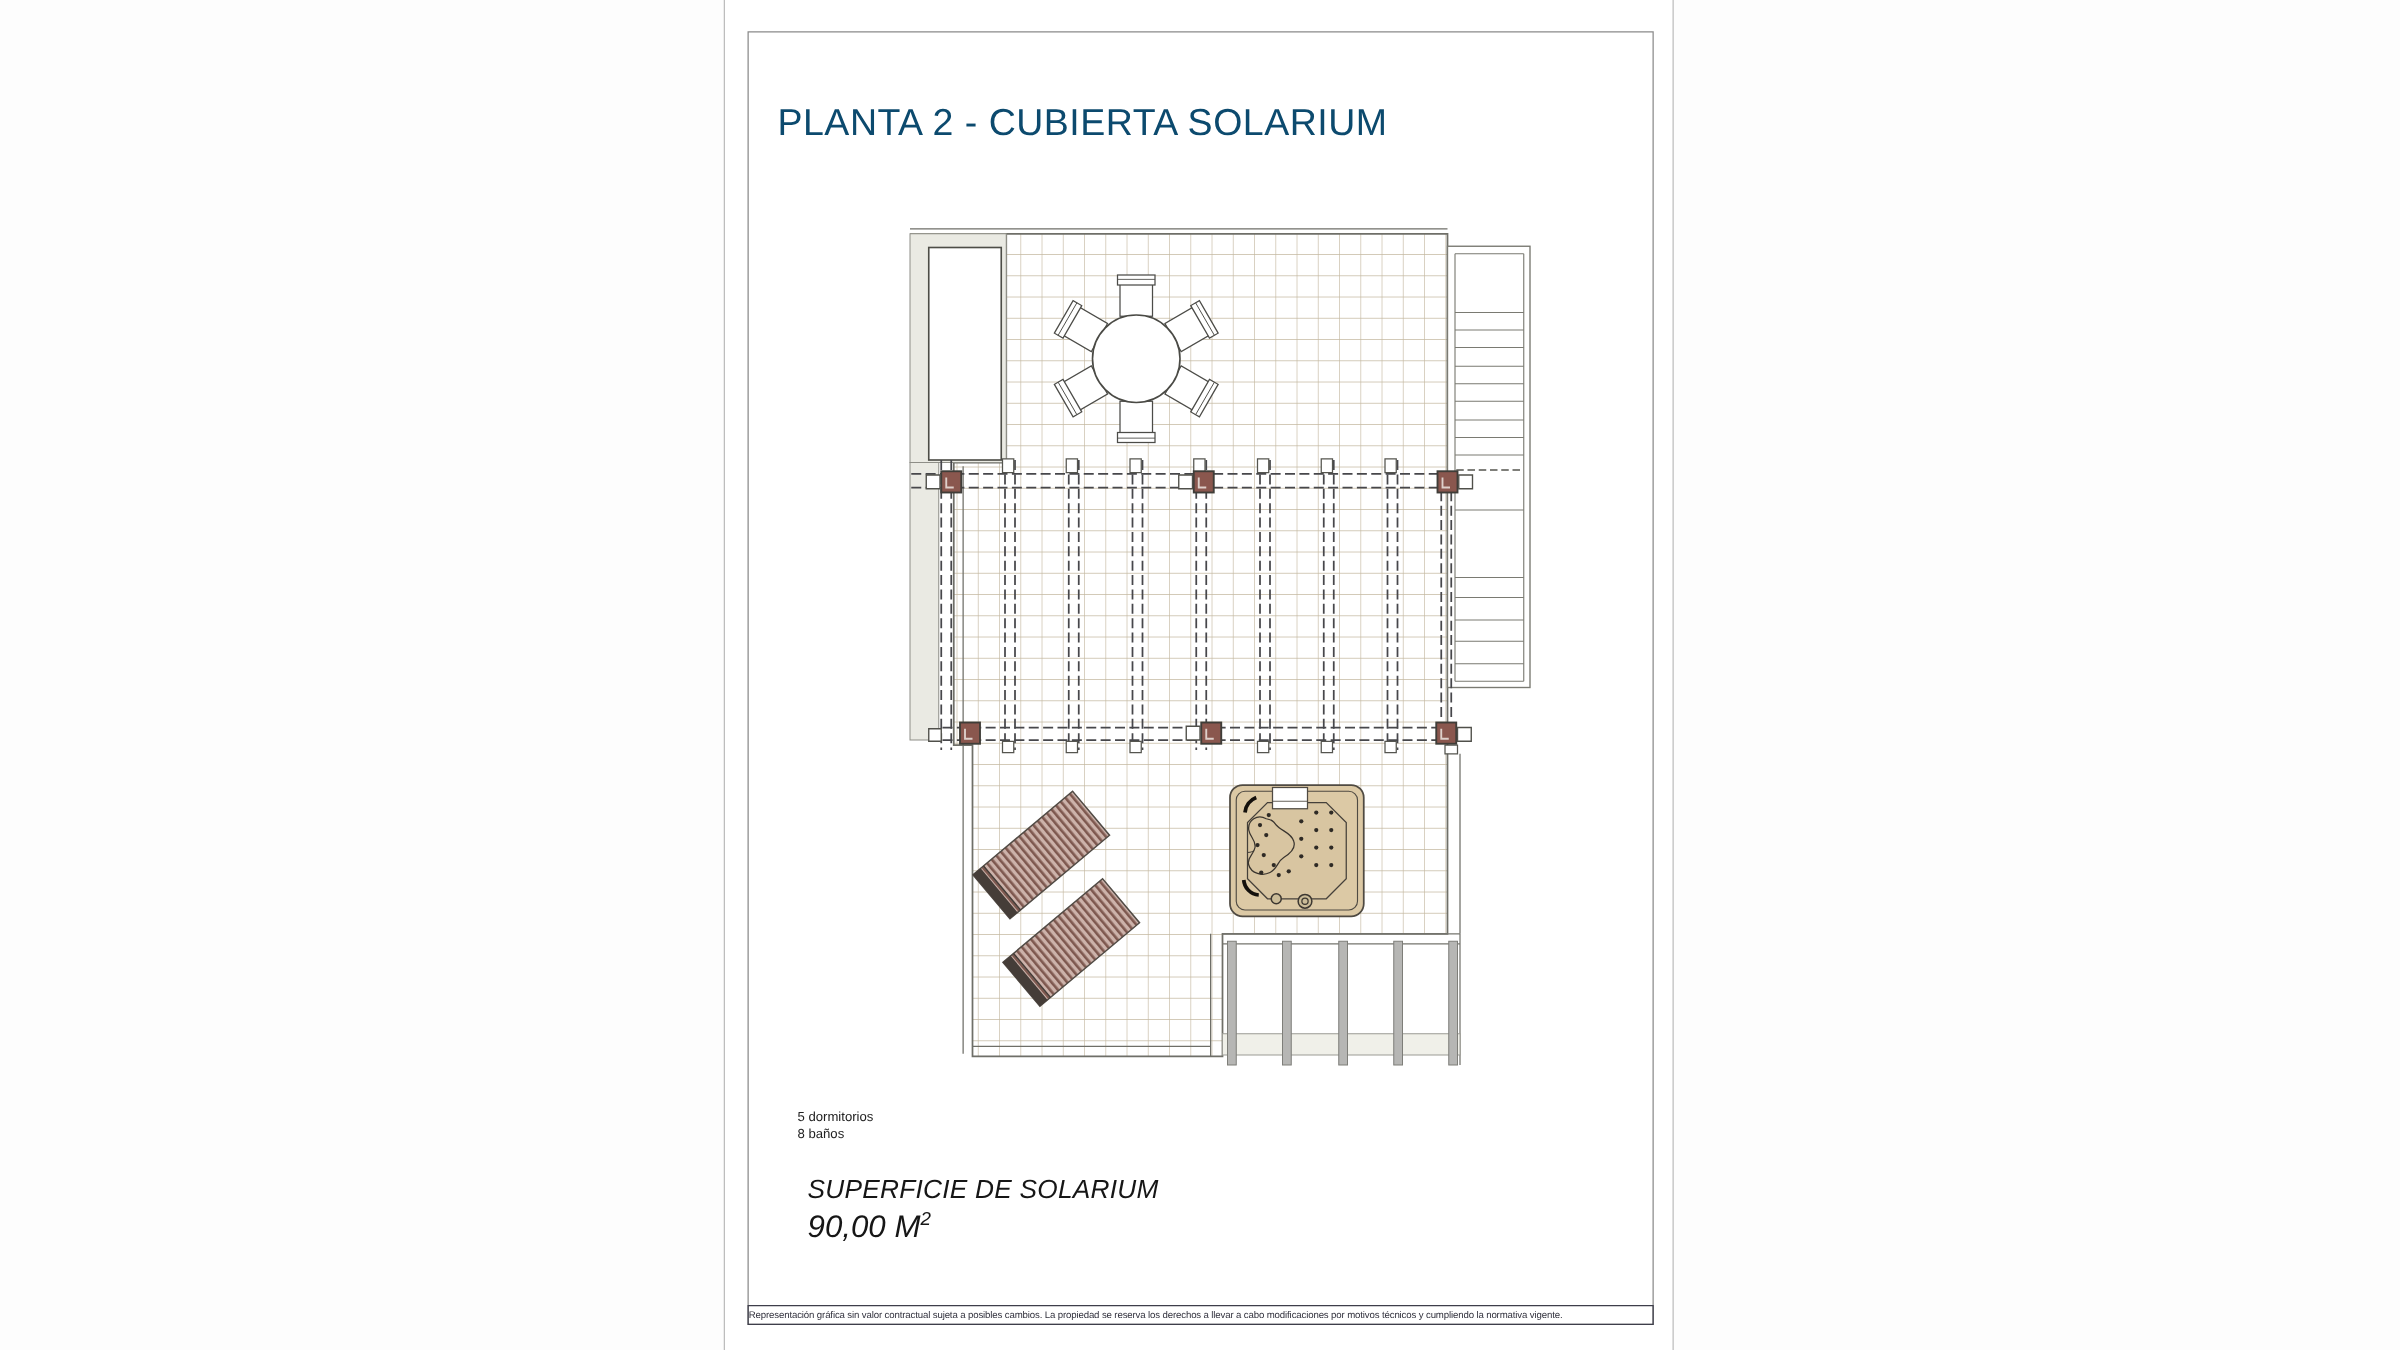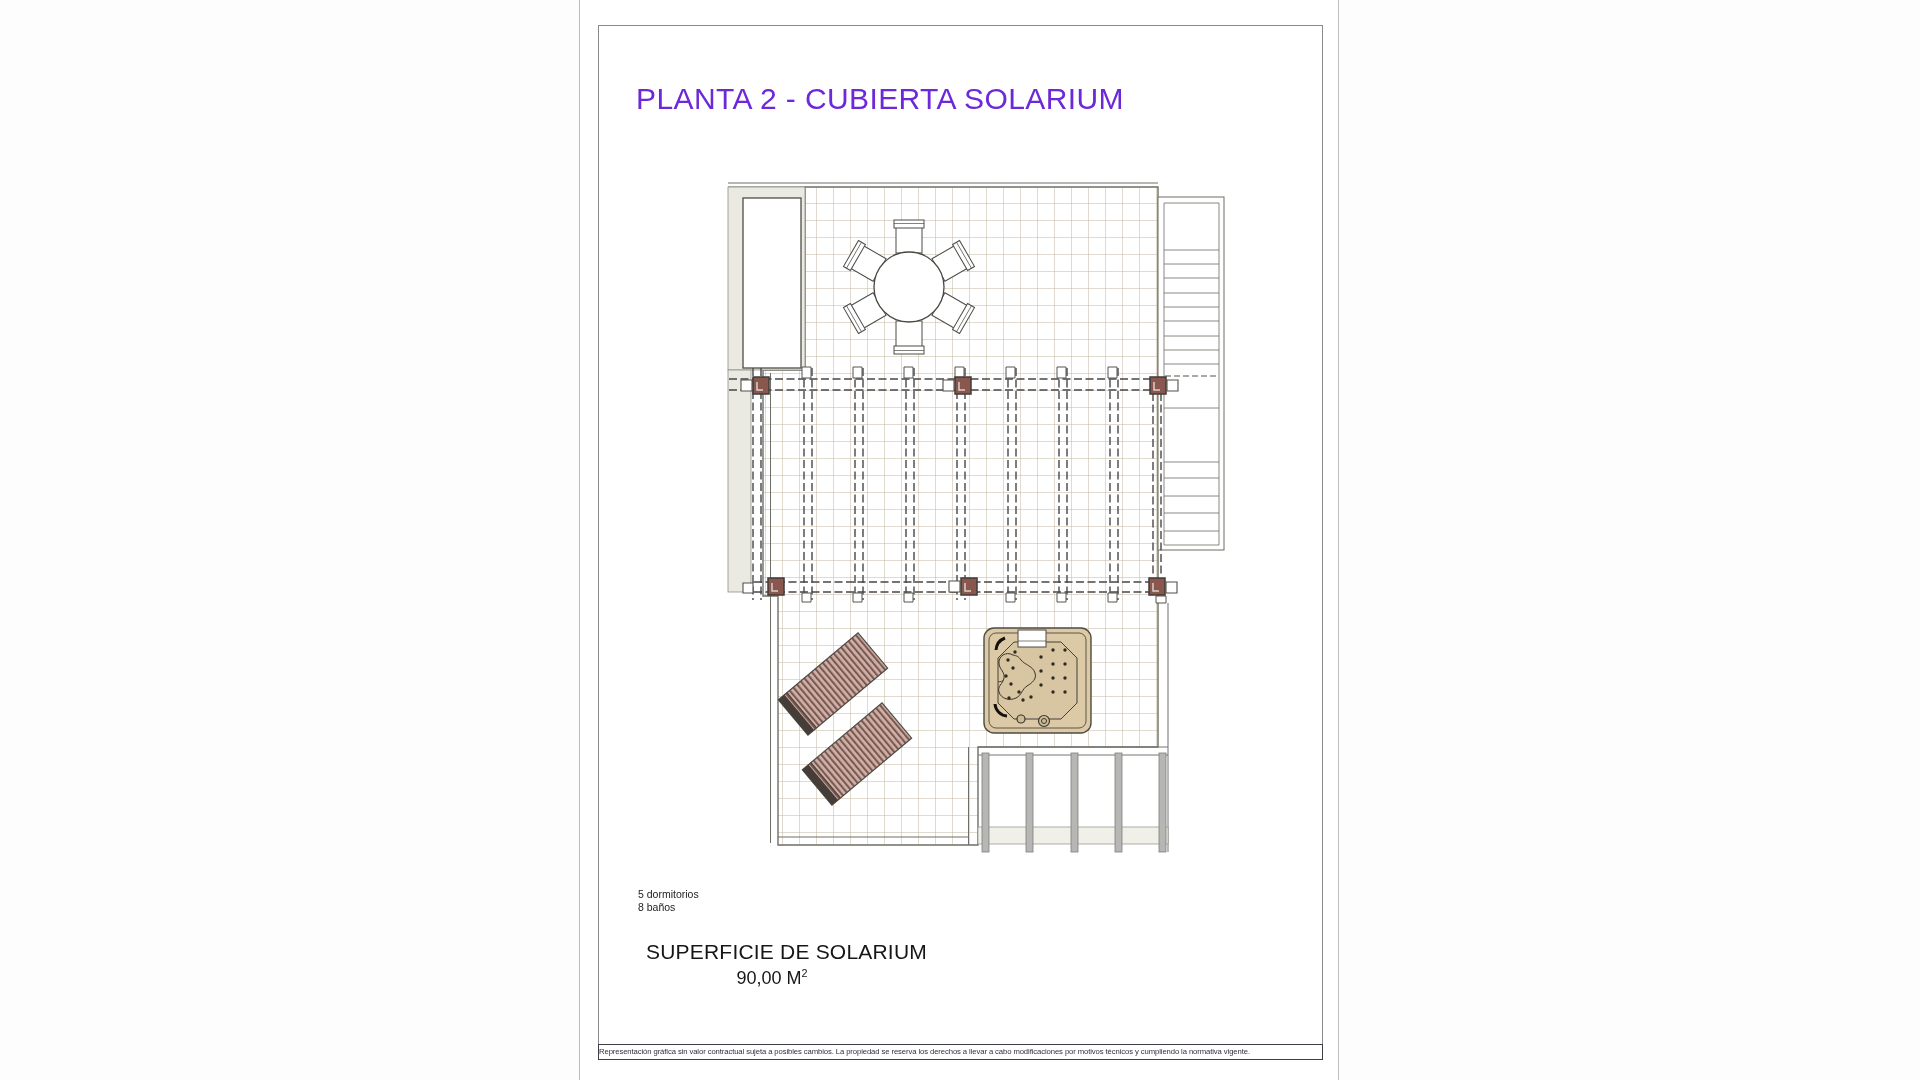--- a/index.html
+++ b/index.html
@@ -3,26 +3,26 @@
 <meta charset="utf-8">
 <style>
   html,body{margin:0;padding:0;width:1920px;height:1080px;background:#ffffff;overflow:hidden;
             font-family:"Liberation Sans", sans-serif;}
   .stage{position:relative;width:1920px;height:1080px;background:#fdfdfd;}
   .page{position:absolute;left:579px;top:0;width:760px;height:1080px;background:#ffffff;
         border-left:1px solid #bdbdbd;border-right:1px solid #bdbdbd;box-sizing:border-box;}
   .frame{position:absolute;left:18px;top:25px;width:725px;height:1035px;
          border:1px solid #8a8a8a;box-sizing:border-box;}
   .plan-svg{position:absolute;left:0;top:0;width:758px;height:1080px;}
-  .title{position:absolute;left:56px;top:82px;font-size:30px;color:#6d28d9;
+  .title{position:absolute;left:42px;top:82px;font-size:30px;color:#0c4a6e;
          letter-spacing:0.4px;white-space:nowrap;}
   .summary{position:absolute;left:58px;top:888px;font-size:10.5px;line-height:13px;color:#222;}
-  .area{position:absolute;left:66px;top:940px;width:252px;text-align:center;color:#161616;}
+  .area{position:absolute;left:66px;top:940px;width:252px;text-align:left;color:#161616;font-style:italic;}
   .area .l1{font-size:21px;letter-spacing:0.2px;white-space:nowrap;}
-  .area .l2{font-size:18px;margin-top:3px;}
+  .area .l2{font-size:25px;margin-top:3px;}
   .area sup{font-size:60%;}
   .disclaimer{position:absolute;left:18px;top:1044px;width:725px;height:16px;box-sizing:border-box;
               border:1px solid #3e3e4a;font-size:7.7px;letter-spacing:-0.1px;color:#30303c;
               line-height:14px;white-space:nowrap;overflow:hidden;}
 </style>
 </head>
 <body>
 
 <div class="stage">
   <div class="page">

